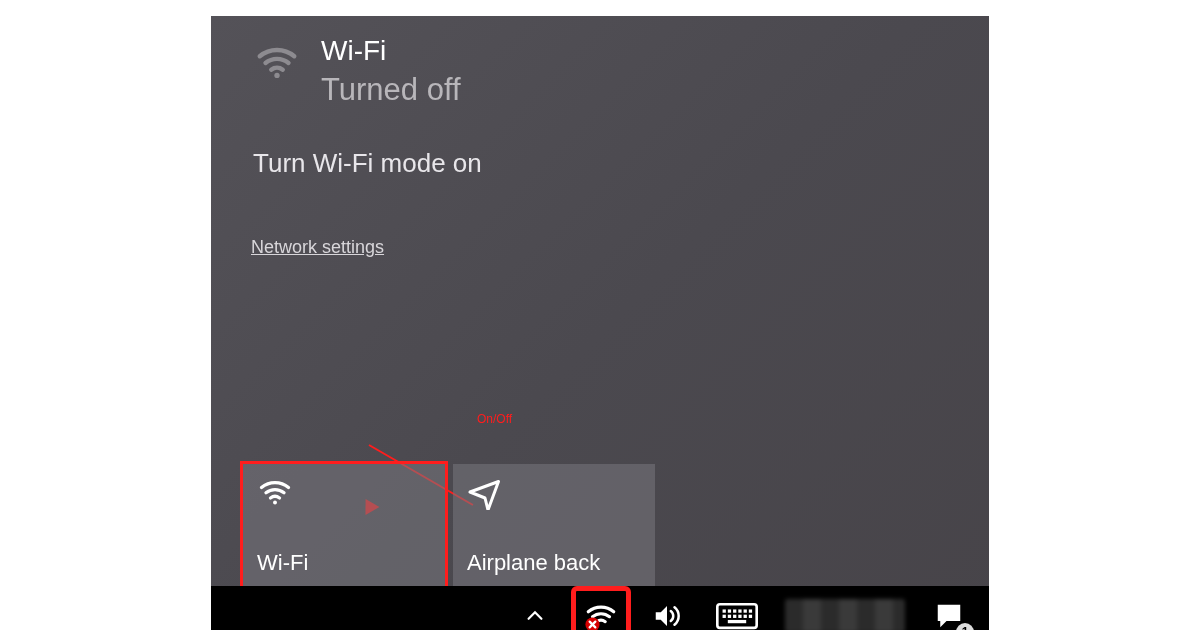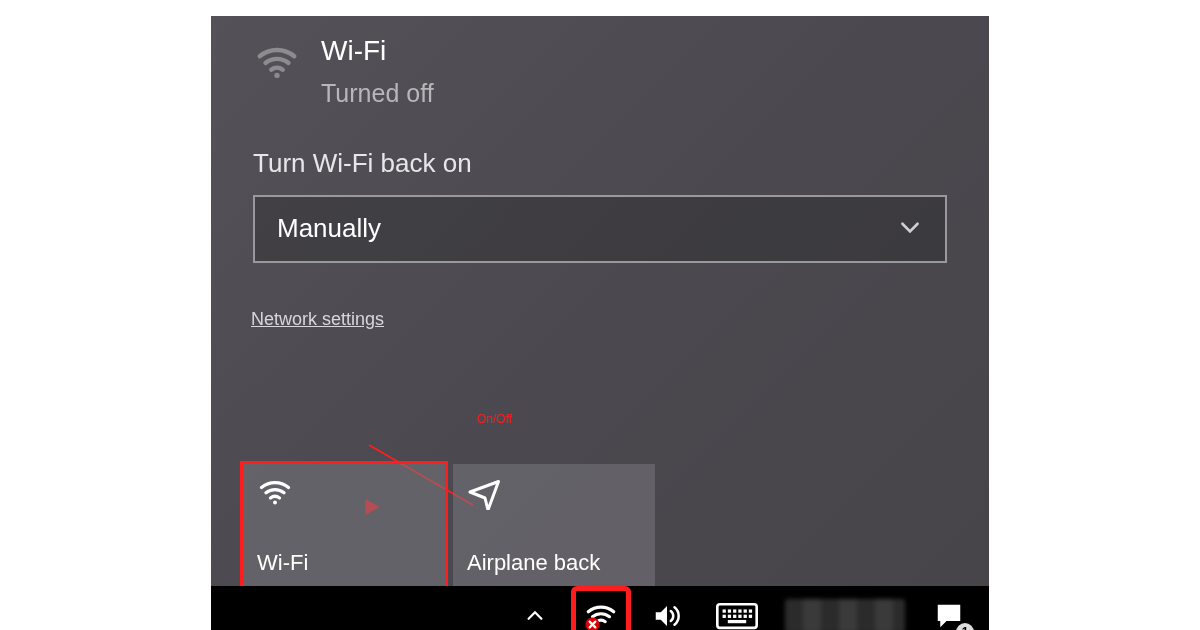--- a/index.html
+++ b/index.html
@@ -1,21 +1,21 @@
 <!DOCTYPE html>
 <html><head>
 <meta charset="utf-8">
 <style>
   html,body{margin:0;padding:0;width:1200px;height:630px;background:#fff;font-family:"Segoe UI",Arial,sans-serif;overflow:hidden}
   .canvas{position:absolute;left:211px;top:16px;width:778px;height:630px;background:#4a4a4f;background:linear-gradient(135deg,#545258 0%,#4b494f 50%,#474449 100%);}
   .flyout{position:absolute;left:0;top:0;right:0;bottom:60px;padding-top:20px}
   .wifi-header{display:flex;align-items:flex-start;gap:20px;padding:0 42px 18px 42px}
   .wifi-header .icon-wrap{width:48px;height:48px;display:flex;align-items:center;justify-content:center;margin-top:2px}
   .wifi-title{font-size:28px;color:#fff;line-height:1.1}
-  .wifi-sub{font-size:25px;color:#b8b6ba;margin-top:12px}
+  .wifi-sub{font-size:31px;color:#b8b6ba;margin-top:5px}
   .section-label{font-size:26px;color:#e8e6ea;padding:22px 42px 12px 42px}
   .select{margin:4px 42px 0 42px;border:2px solid #9a989c;height:64px;display:flex;align-items:center;justify-content:space-between;padding:0 22px;cursor:pointer;background:rgba(0,0,0,.18)}
   .select-text{font-size:26px;color:#fff}
   .chev{width:26px;height:26px}
   .link{display:inline-block;margin:46px 42px 0 40px;font-size:18px;color:#d8d6da;text-decoration:underline;cursor:pointer}
   .tiles{position:absolute;left:32px;bottom:0;display:flex;gap:8px}
   .tile{width:202px;height:122px;background:rgba(120,118,125,.55);position:relative;cursor:pointer;padding:10px 14px;box-sizing:border-box;display:flex;flex-direction:column;justify-content:space-between}
   .tile .icon-wrap{width:40px;height:40px}
   .tile-label{font-size:22px;color:#fff}
   .tile-hl{position:absolute;inset:-3px;border:3px solid #ff1d1d;pointer-events:none}
@@ -46,30 +46,22 @@
           <path d="M9 16a5 5 0 0 1 6 0"></path>
           <circle cx="12" cy="19" r="1.4" fill="#8d8b90" stroke="none"></circle>
         </svg>
       </span>
       <div>
         <div class="wifi-title">Wi-Fi</div>
         <div class="wifi-sub">Turned off</div>
       </div>
     </div>
 
-    <div class="section-label">Turn Wi-Fi back on</div>
+    <div class="section-label">Turn Wi-Fi mode on</div>
 
-    <div class="select">
-      <span class="select-text">Manually</span>
-      <span>
-        <svg class="chev" viewBox="0 0 24 24" fill="none" stroke="#cfced2" stroke-width="2.4" stroke-linecap="round">
-          <polyline points="5 9 12 16 19 9"></polyline>
-        </svg>
-      </span>
-    </div>
 
     <a class="link">Network settings</a>
 
     
     <div class="anno-text">On/Off</div>
     <div class="anno-line"></div>
     <div class="anno-arrowhead"></div>
 
     <div class="tiles">
 

